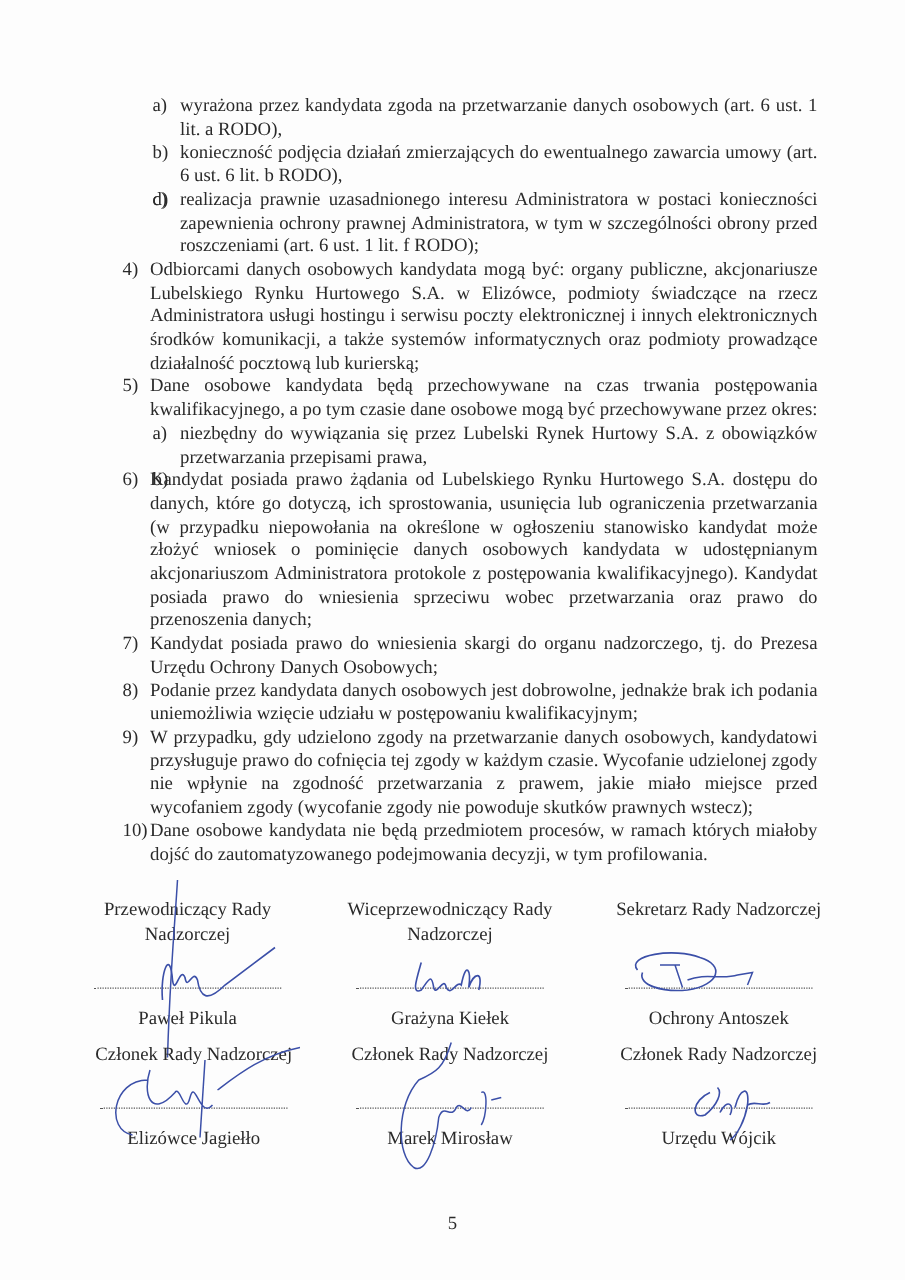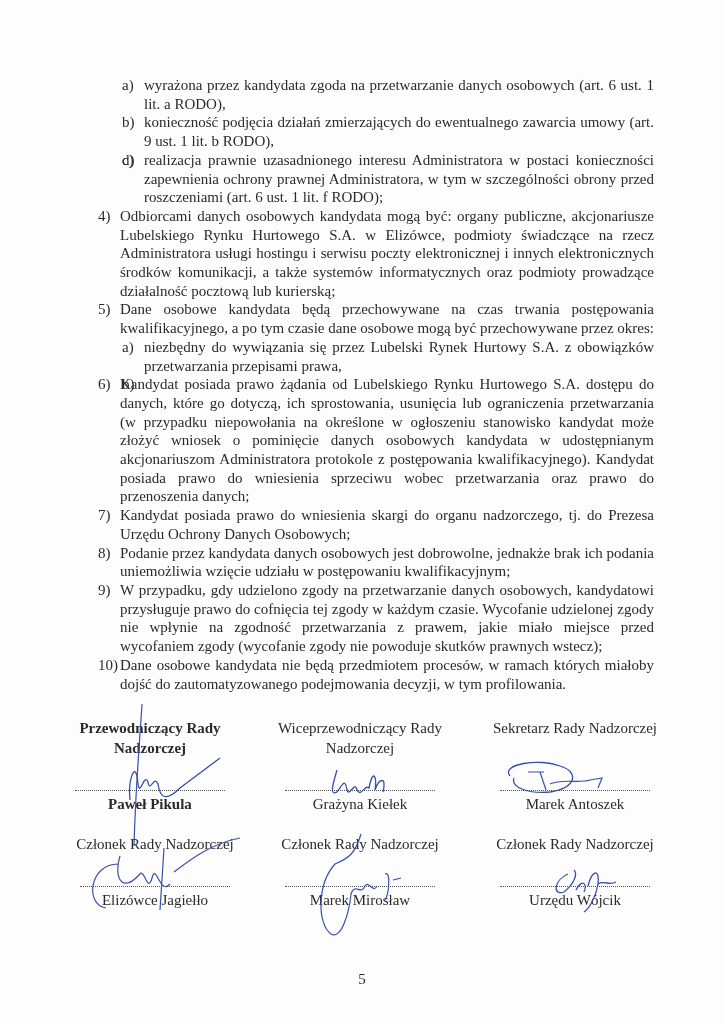--- a/index.html
+++ b/index.html
@@ -9,68 +9,68 @@
   .content{position:absolute;left:98px;top:76px;width:556px;line-height:18.7px;}
   .item{position:relative;text-align:justify;}
   .item .num{position:absolute;left:0;top:0;}
   .lvl1{padding-left:22px;}
   .lvl2{padding-left:46px;}
   .lvl2 .num{left:24px;}
   .sig-grid{position:absolute;left:60px;top:718px;width:620px;}
   .sig{position:absolute;width:190px;text-align:center;line-height:20px;}
   .sig .role{display:block;}
   .sig .dots{display:block;margin:0 auto;width:150px;border-bottom:1.5px dotted #555;height:0;}
-  .sig .name{display:block;margin-top:3px;}
+  .sig .name{display:block;margin-top:14px;}
   .sig svg{position:absolute;left:0;top:0;overflow:visible;pointer-events:none;}
   .pagenum{position:absolute;left:0;width:724px;top:971px;text-align:center;font-size:15px;}
 </style>
 </head>
 <body>
 
 <div class="page">
 
   <div class="content">
     <div class="item lvl2"><span class="num">a)</span><span>wyrażona przez kandydata zgoda na przetwarzanie danych osobowych (art. 6 ust. 1 lit. a RODO),</span></div>
-    <div class="item lvl2"><span class="num">b)</span><span>konieczność podjęcia działań zmierzających do ewentualnego zawarcia umowy (art. 9 ust. 1 lit. b RODO),</span></div>
+    <div class="item lvl2"><span class="num">b)</span><span>konieczność podjęcia działań zmierzających do ewentualnego zawarcia umowy (art. 6 ust. 6 lit. b RODO),</span></div>
     <div class="item lvl2"><span class="num">c)</span></div>
     <div class="item lvl2"><span class="num">d)</span><span>realizacja prawnie uzasadnionego interesu Administratora w postaci konieczności zapewnienia ochrony prawnej Administratora, w tym w szczególności obrony przed roszczeniami (art. 6 ust. 1 lit. f RODO);</span></div>
     <div class="item lvl1"><span class="num">4)</span><span>Odbiorcami danych osobowych kandydata mogą być: organy publiczne, akcjonariusze Lubelskiego Rynku Hurtowego S.A. w Elizówce, podmioty świadczące na rzecz Administratora usługi hostingu i serwisu poczty elektronicznej i innych elektronicznych środków komunikacji, a także systemów informatycznych oraz podmioty prowadzące działalność pocztową lub kurierską;</span></div>
     <div class="item lvl1"><span class="num">5)</span><span>Dane osobowe kandydata będą przechowywane na czas trwania postępowania kwalifikacyjnego, a po tym czasie dane osobowe mogą być przechowywane przez okres:</span></div>
     <div class="item lvl2"><span class="num">a)</span><span>niezbędny do wywiązania się przez Lubelski Rynek Hurtowy S.A. z obowiązków przetwarzania przepisami prawa,</span></div>
     <div class="item lvl2"><span class="num">b)</span></div>
     <div class="item lvl1"><span class="num">6)</span><span>Kandydat posiada prawo żądania od Lubelskiego Rynku Hurtowego S.A. dostępu do danych, które go dotyczą, ich sprostowania, usunięcia lub ograniczenia przetwarzania (w przypadku niepowołania na określone w ogłoszeniu stanowisko kandydat może złożyć wniosek o pominięcie danych osobowych kandydata w udostępnianym akcjonariuszom Administratora protokole z postępowania kwalifikacyjnego). Kandydat posiada prawo do wniesienia sprzeciwu wobec przetwarzania oraz prawo do przenoszenia danych;</span></div>
     <div class="item lvl1"><span class="num">7)</span><span>Kandydat posiada prawo do wniesienia skargi do organu nadzorczego, tj. do Prezesa Urzędu Ochrony Danych Osobowych;</span></div>
     <div class="item lvl1"><span class="num">8)</span><span>Podanie przez kandydata danych osobowych jest dobrowolne, jednakże brak ich podania uniemożliwia wzięcie udziału w postępowaniu kwalifikacyjnym;</span></div>
     <div class="item lvl1"><span class="num">9)</span><span>W przypadku, gdy udzielono zgody na przetwarzanie danych osobowych, kandydatowi przysługuje prawo do cofnięcia tej zgody w każdym czasie. Wycofanie udzielonej zgody nie wpłynie na zgodność przetwarzania z prawem, jakie miało miejsce przed wycofaniem zgody (wycofanie zgody nie powoduje skutków prawnych wstecz);</span></div>
     <div class="item lvl1"><span class="num">10)</span><span>Dane osobowe kandydata nie będą przedmiotem procesów, w ramach których miałoby dojść do zautomatyzowanego podejmowania decyzji, w tym profilowania.</span></div>
   </div>
 
   <div class="sig-grid">
 
-    <div class="sig" style="left:10px;top:0;width:160px;font-weight:bold;">
+    <div class="sig" style="left:10px;top:0;width:160px;">
       <span class="role">Przewodniczący Rady Nadzorczej</span>
       <span class="dots" style="margin-top:32px;"></span>
       <span class="name">Paweł Pikula</span>
       <svg width="160" height="130">
         <path d="M72,-14 C70,20 66,60 64,128" stroke="#3b4fa8" stroke-width="1.2" fill="none"></path>
         <path d="M60,82 C58,60 66,40 68,66 C70,80 74,54 78,64 C80,76 84,56 88,66 C90,80 96,84 110,70 L150,40" stroke="#3b4fa8" stroke-width="1.3" fill="none"></path>
       </svg>
     </div>
     <div class="sig" style="left:205px;top:0;width:190px;">
       <span class="role">Wiceprzewodniczący Rady Nadzorczej</span>
       <span class="dots" style="margin-top:32px;"></span>
       <span class="name">Grażyna Kiełek</span>
       <svg width="190" height="130">
         <path d="M72,52 C68,66 64,78 72,74 C78,66 80,60 82,72 C84,80 90,62 92,72 C96,80 100,66 104,70 C108,50 112,58 110,72 C114,60 122,58 118,74" stroke="#3b4fa8" stroke-width="1.3" fill="none"></path>
       </svg>
     </div>
     <div class="sig" style="left:420px;top:0;width:190px;">
       <span class="role">Sekretarz Rady Nadzorczej</span>
       <span class="dots" style="margin-top:52px;"></span>
-      <span class="name">Marek Antoszek</span>
+      <span class="name">Ochrony Antoszek</span>
       <svg width="190" height="130">
         <path d="M30,58 C20,46 60,40 80,48 C100,54 96,70 70,74 C50,76 30,70 34,60" stroke="#3b4fa8" stroke-width="1.3" fill="none"></path>
         <path d="M48,54 L64,54 M60,54 L66,72 M70,66 C84,60 98,66 110,62 L122,60 L118,70" stroke="#3b4fa8" stroke-width="1.2" fill="none"></path>
       </svg>
     </div>
 
     <div class="sig" style="left:0;top:116px;width:190px;">
       <span class="role">Członek Rady Nadzorczej</span>
       <span class="dots" style="margin-top:32px;"></span>
       <span class="name">Elizówce Jagiełło</span>

